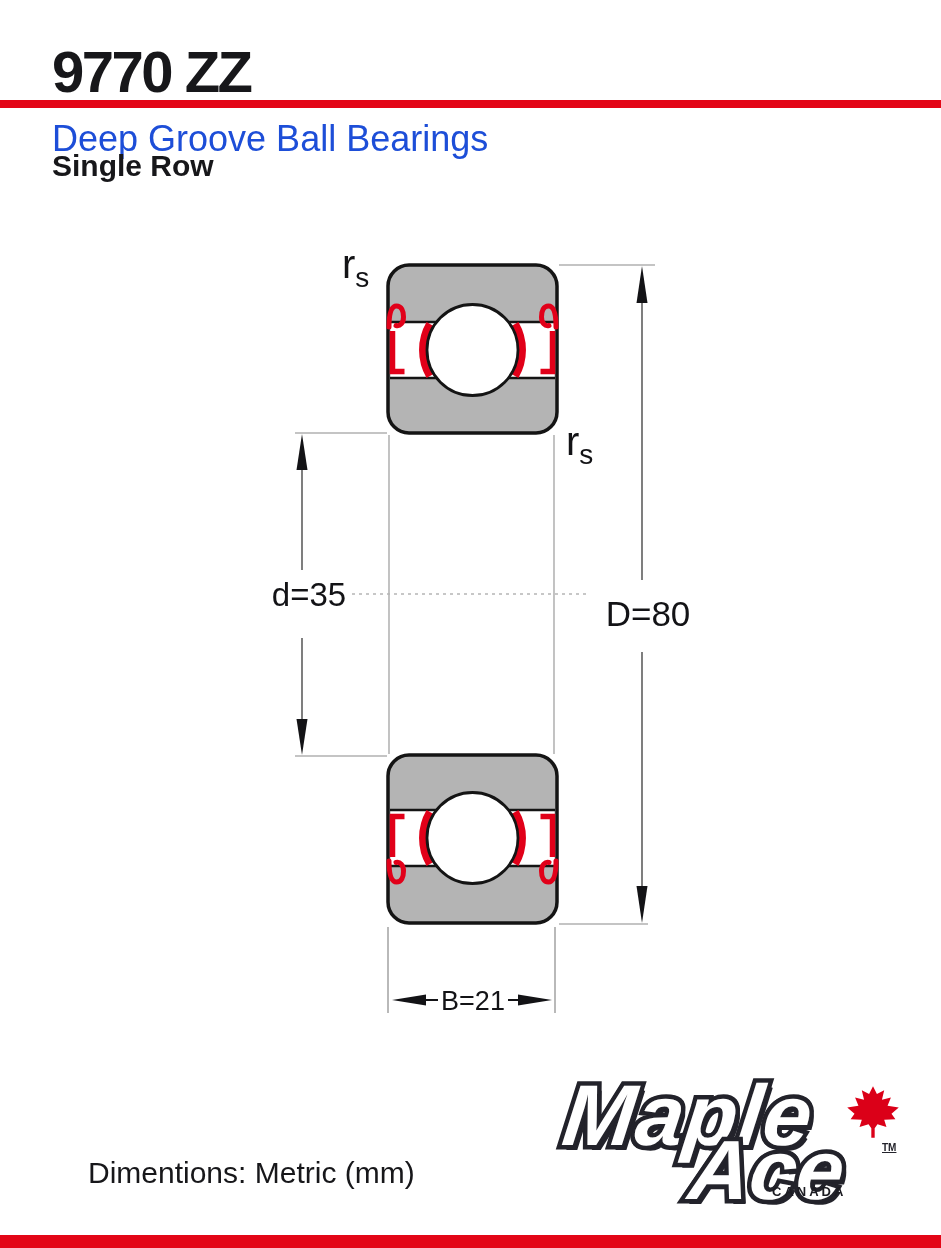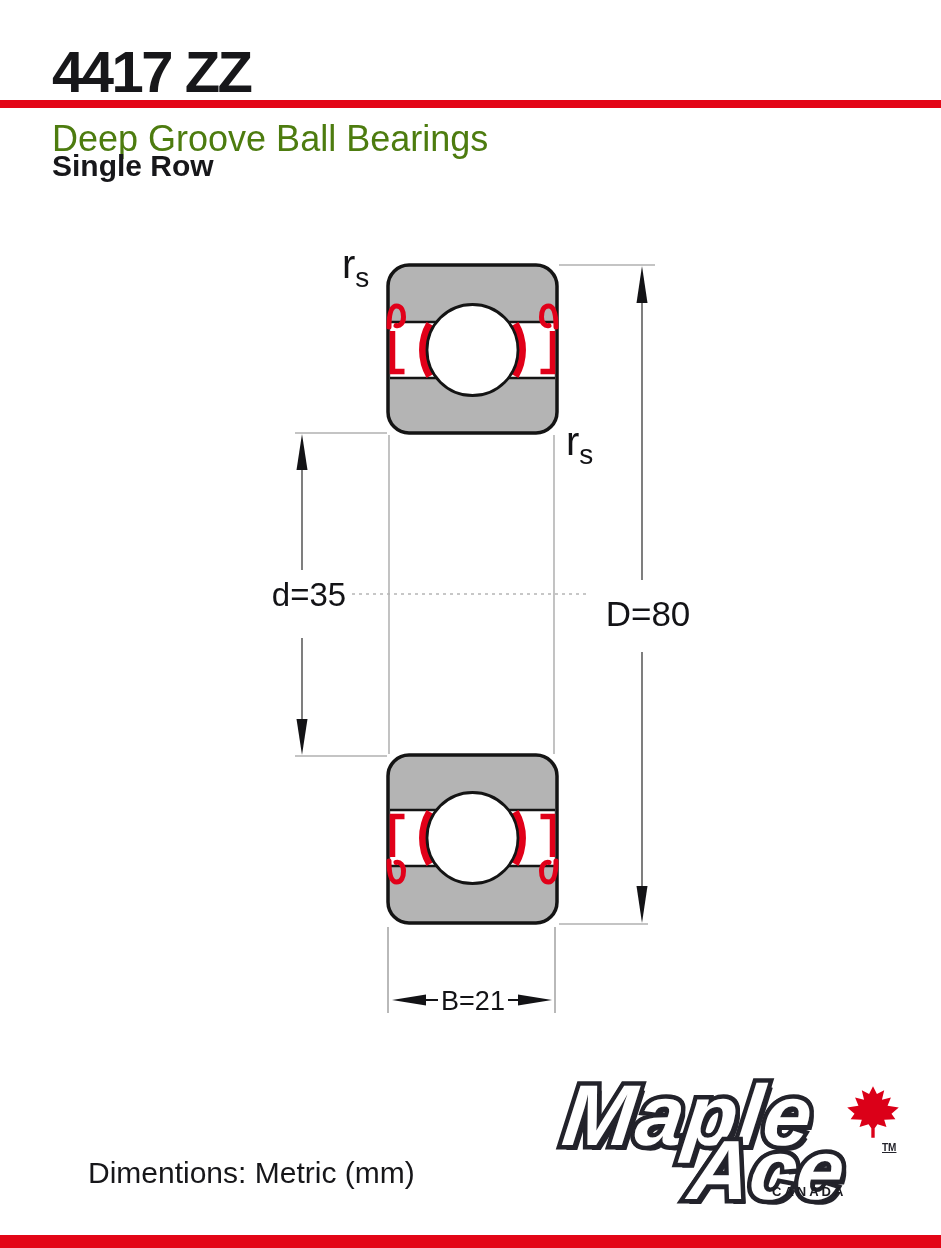--- a/index.html
+++ b/index.html
@@ -3,21 +3,21 @@
 <meta charset="utf-8">
 <style>
   html,body{margin:0;padding:0;background:#fff;}
   body{width:941px;height:1248px;position:relative;overflow:hidden;
        font-family:"Liberation Sans",sans-serif;color:#131316;}
   .abs{position:absolute;}
 
   
   .part-title{left:52px;top:38px;font-size:58px;font-weight:800;letter-spacing:-2.5px;color:#17171a;}
   .red-rule{left:0;top:100px;width:941px;height:8px;background:#e30617;}
-  .subtitle{left:52px;top:118px;font-size:36px;font-weight:400;color:#4d7c0f;}
+  .subtitle{left:52px;top:118px;font-size:36px;font-weight:400;color:#1d4ed8;}
   .row-type{left:52px;top:149px;font-size:30px;font-weight:700;color:#17171a;}
 
   
   .drawing{left:0;top:0;width:941px;height:1248px;}
 
   
   .dim-note{left:52px;top:1156px;font-size:30px;color:#17171a;margin-left:36px;}
 
   
   .bottom-bar{left:0;bottom:0;width:941px;height:13px;background:#e30617;}
@@ -37,21 +37,21 @@
   .logo-tm{position:absolute;left:322px;top:70px;font-size:10px;font-weight:700;color:#23232b;text-decoration:underline;}
   .logo-country{position:absolute;left:212px;top:112px;font-size:13px;font-weight:700;
                 letter-spacing:3px;color:#1c1c22;}
   .leaf{position:absolute;left:281px;top:12px;width:64px;height:56px;}
 
   svg text{font-family:"Liberation Sans",sans-serif;fill:#131316;}
 </style>
 </head>
 <body>
 
-<div class="abs part-title">4417 ZZ</div>
+<div class="abs part-title">9770 ZZ</div>
 <div class="abs red-rule"></div>
 <div class="abs subtitle">Deep Groove Ball Bearings</div>
 <div class="abs row-type">Single Row</div>
 
 <svg class="abs drawing" viewBox="0 0 941 1248" xmlns="http://www.w3.org/2000/svg">
   <defs>
     <g id="bearing-section">
 
       <rect x="388" y="265" width="169" height="168" rx="21" fill="#b4b4b4" stroke="#141414" stroke-width="3.5"></rect>
 

